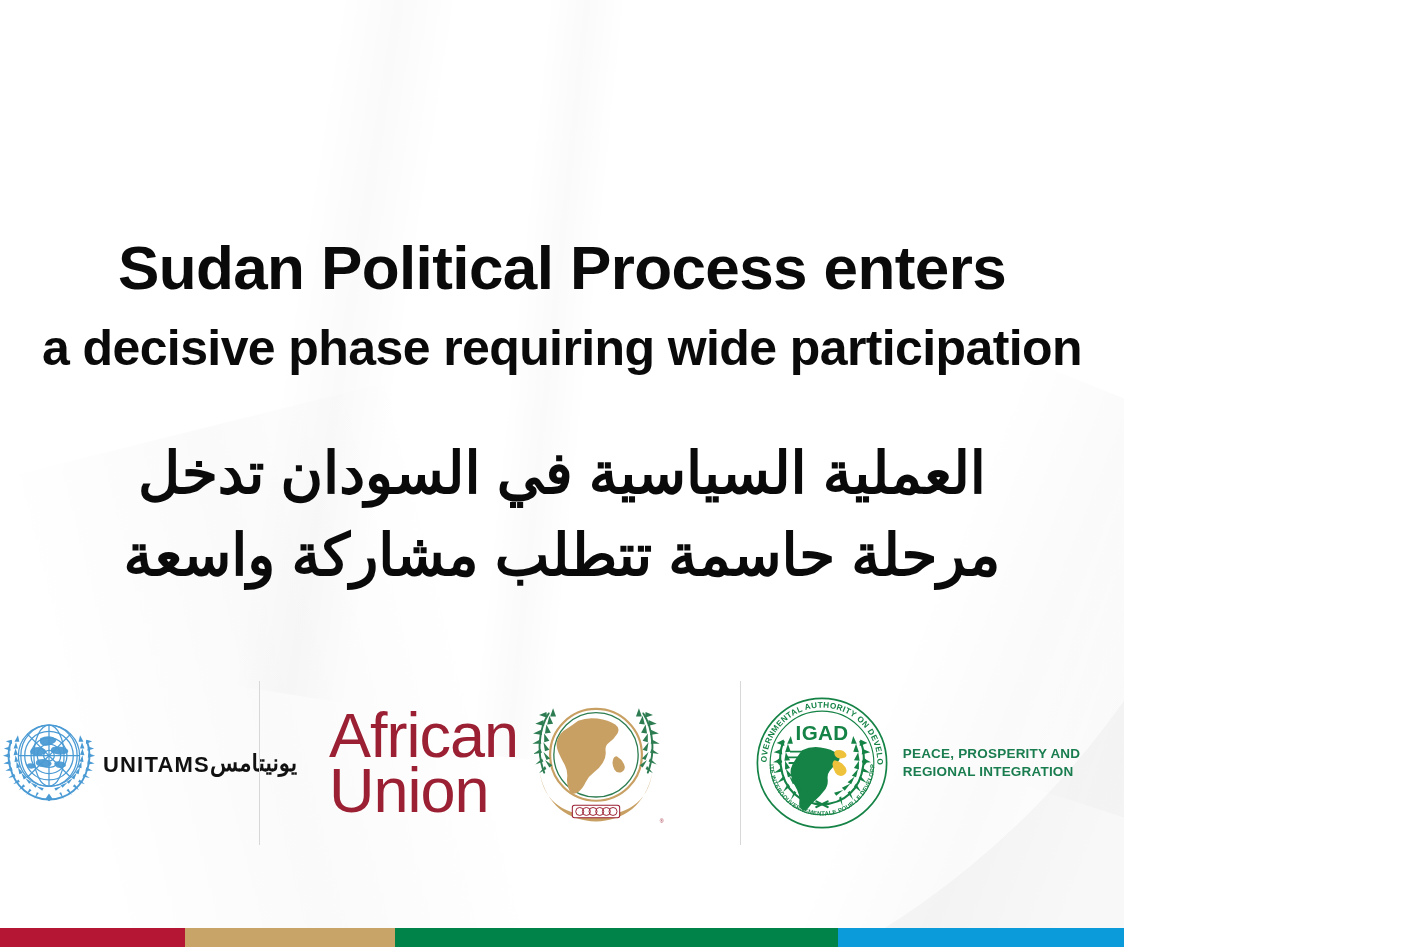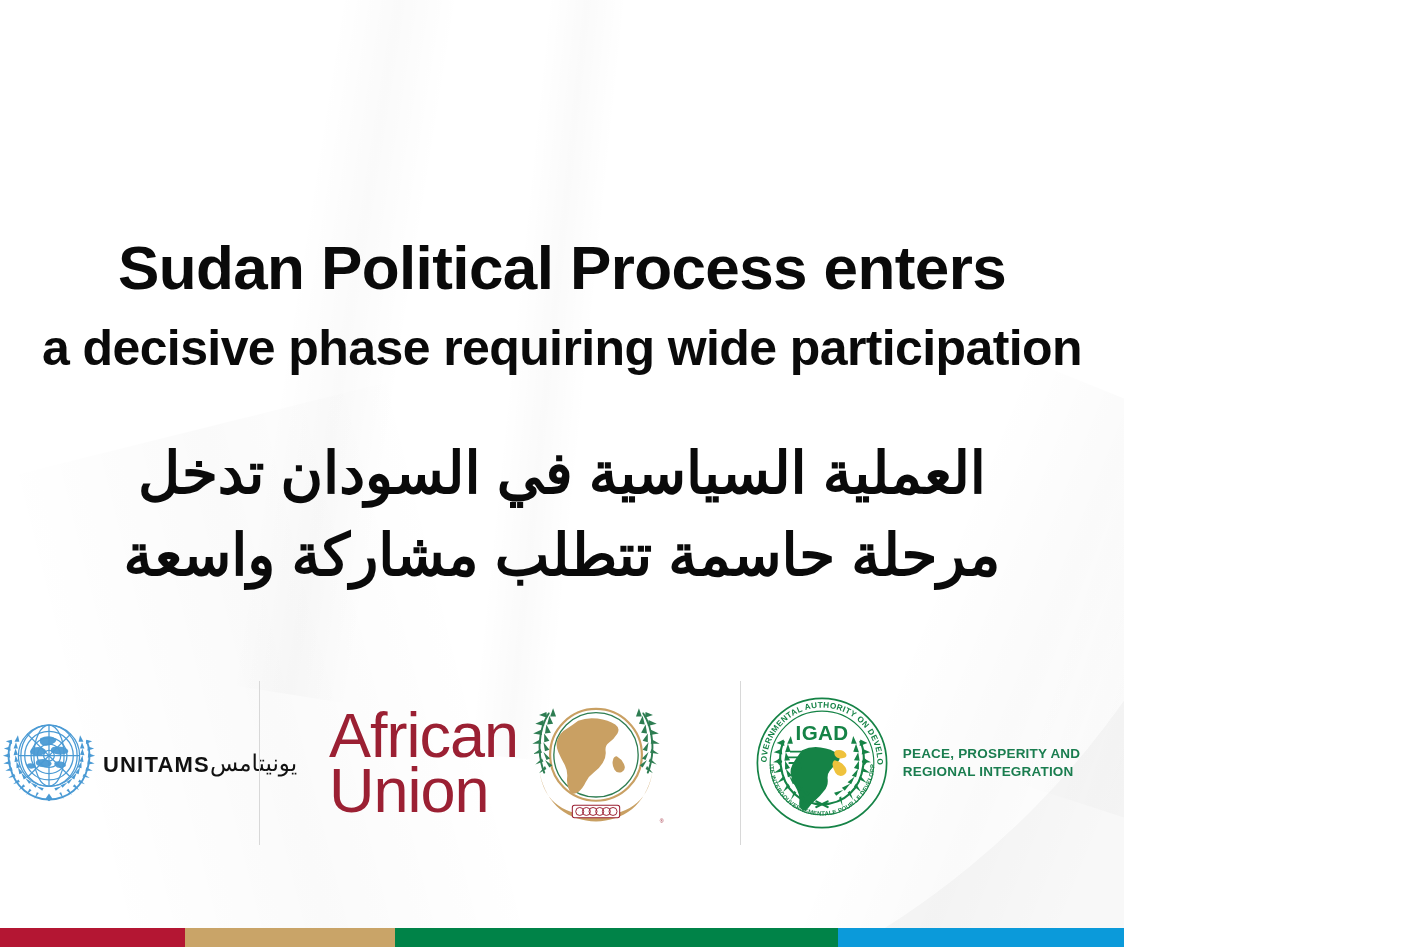--- a/index.html
+++ b/index.html
@@ -112,21 +112,21 @@
   .unitams .name {
     margin-top:4px;
     font-size:22px;
     font-weight:700;
     letter-spacing:1.2px;
     color:#111;
   }
   .unitams .name-ar {
     margin-top:1px;
     font-size:23px;
-    font-weight:400;
+    font-weight:700;
     color:#111;
     direction:rtl;
     text-align:center;
   }
 
   
   .au { display:flex; align-items:center; gap:4px; }
   .au .wordmark {
     color:#9b2033;
     font-size:63px;

